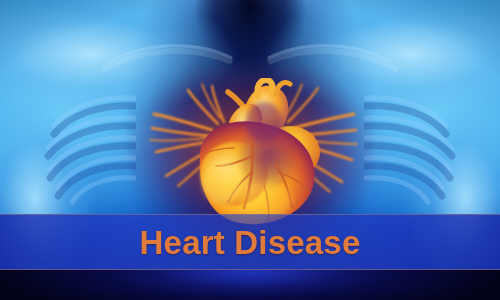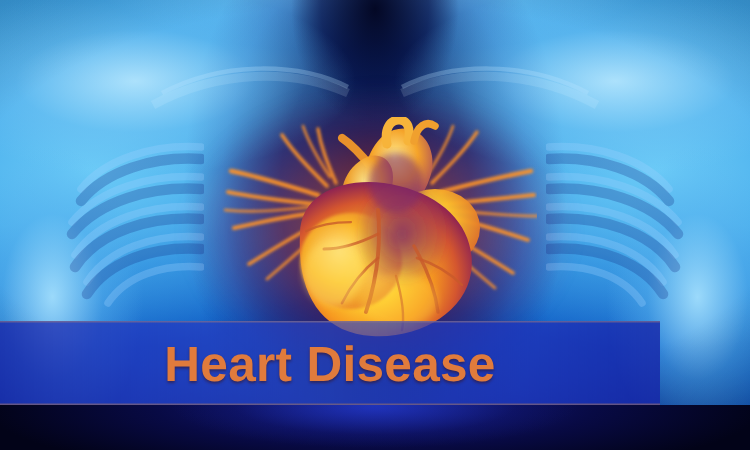--- a/index.html
+++ b/index.html
@@ -88,21 +88,21 @@
       radial-gradient(50% 50% at 50% 52%, rgba(255,150,40,0.55) 0%, rgba(220,60,60,0.40) 34%, rgba(130,20,90,0.26) 56%, rgba(40,10,90,0.0) 78%);
     filter: blur(6px);
   }
   #heart-svg { position: absolute; inset: 0; }
 
   
   #banner {
     position: absolute;
     left: 0;
     top: 214px;
-    width: 440px;
+    width: 500px;
     height: 56px;
     background: linear-gradient(90deg,
         rgba(24,38,170,0.80) 0%,
         rgba(34,56,192,0.74) 22%,
         rgba(44,70,198,0.66) 50%,
         rgba(32,52,188,0.74) 78%,
         rgba(22,36,168,0.80) 100%);
     border-top: 1px solid rgba(150,120,130,0.55);
     border-bottom: 1px solid rgba(150,110,110,0.6);
     box-sizing: border-box;

